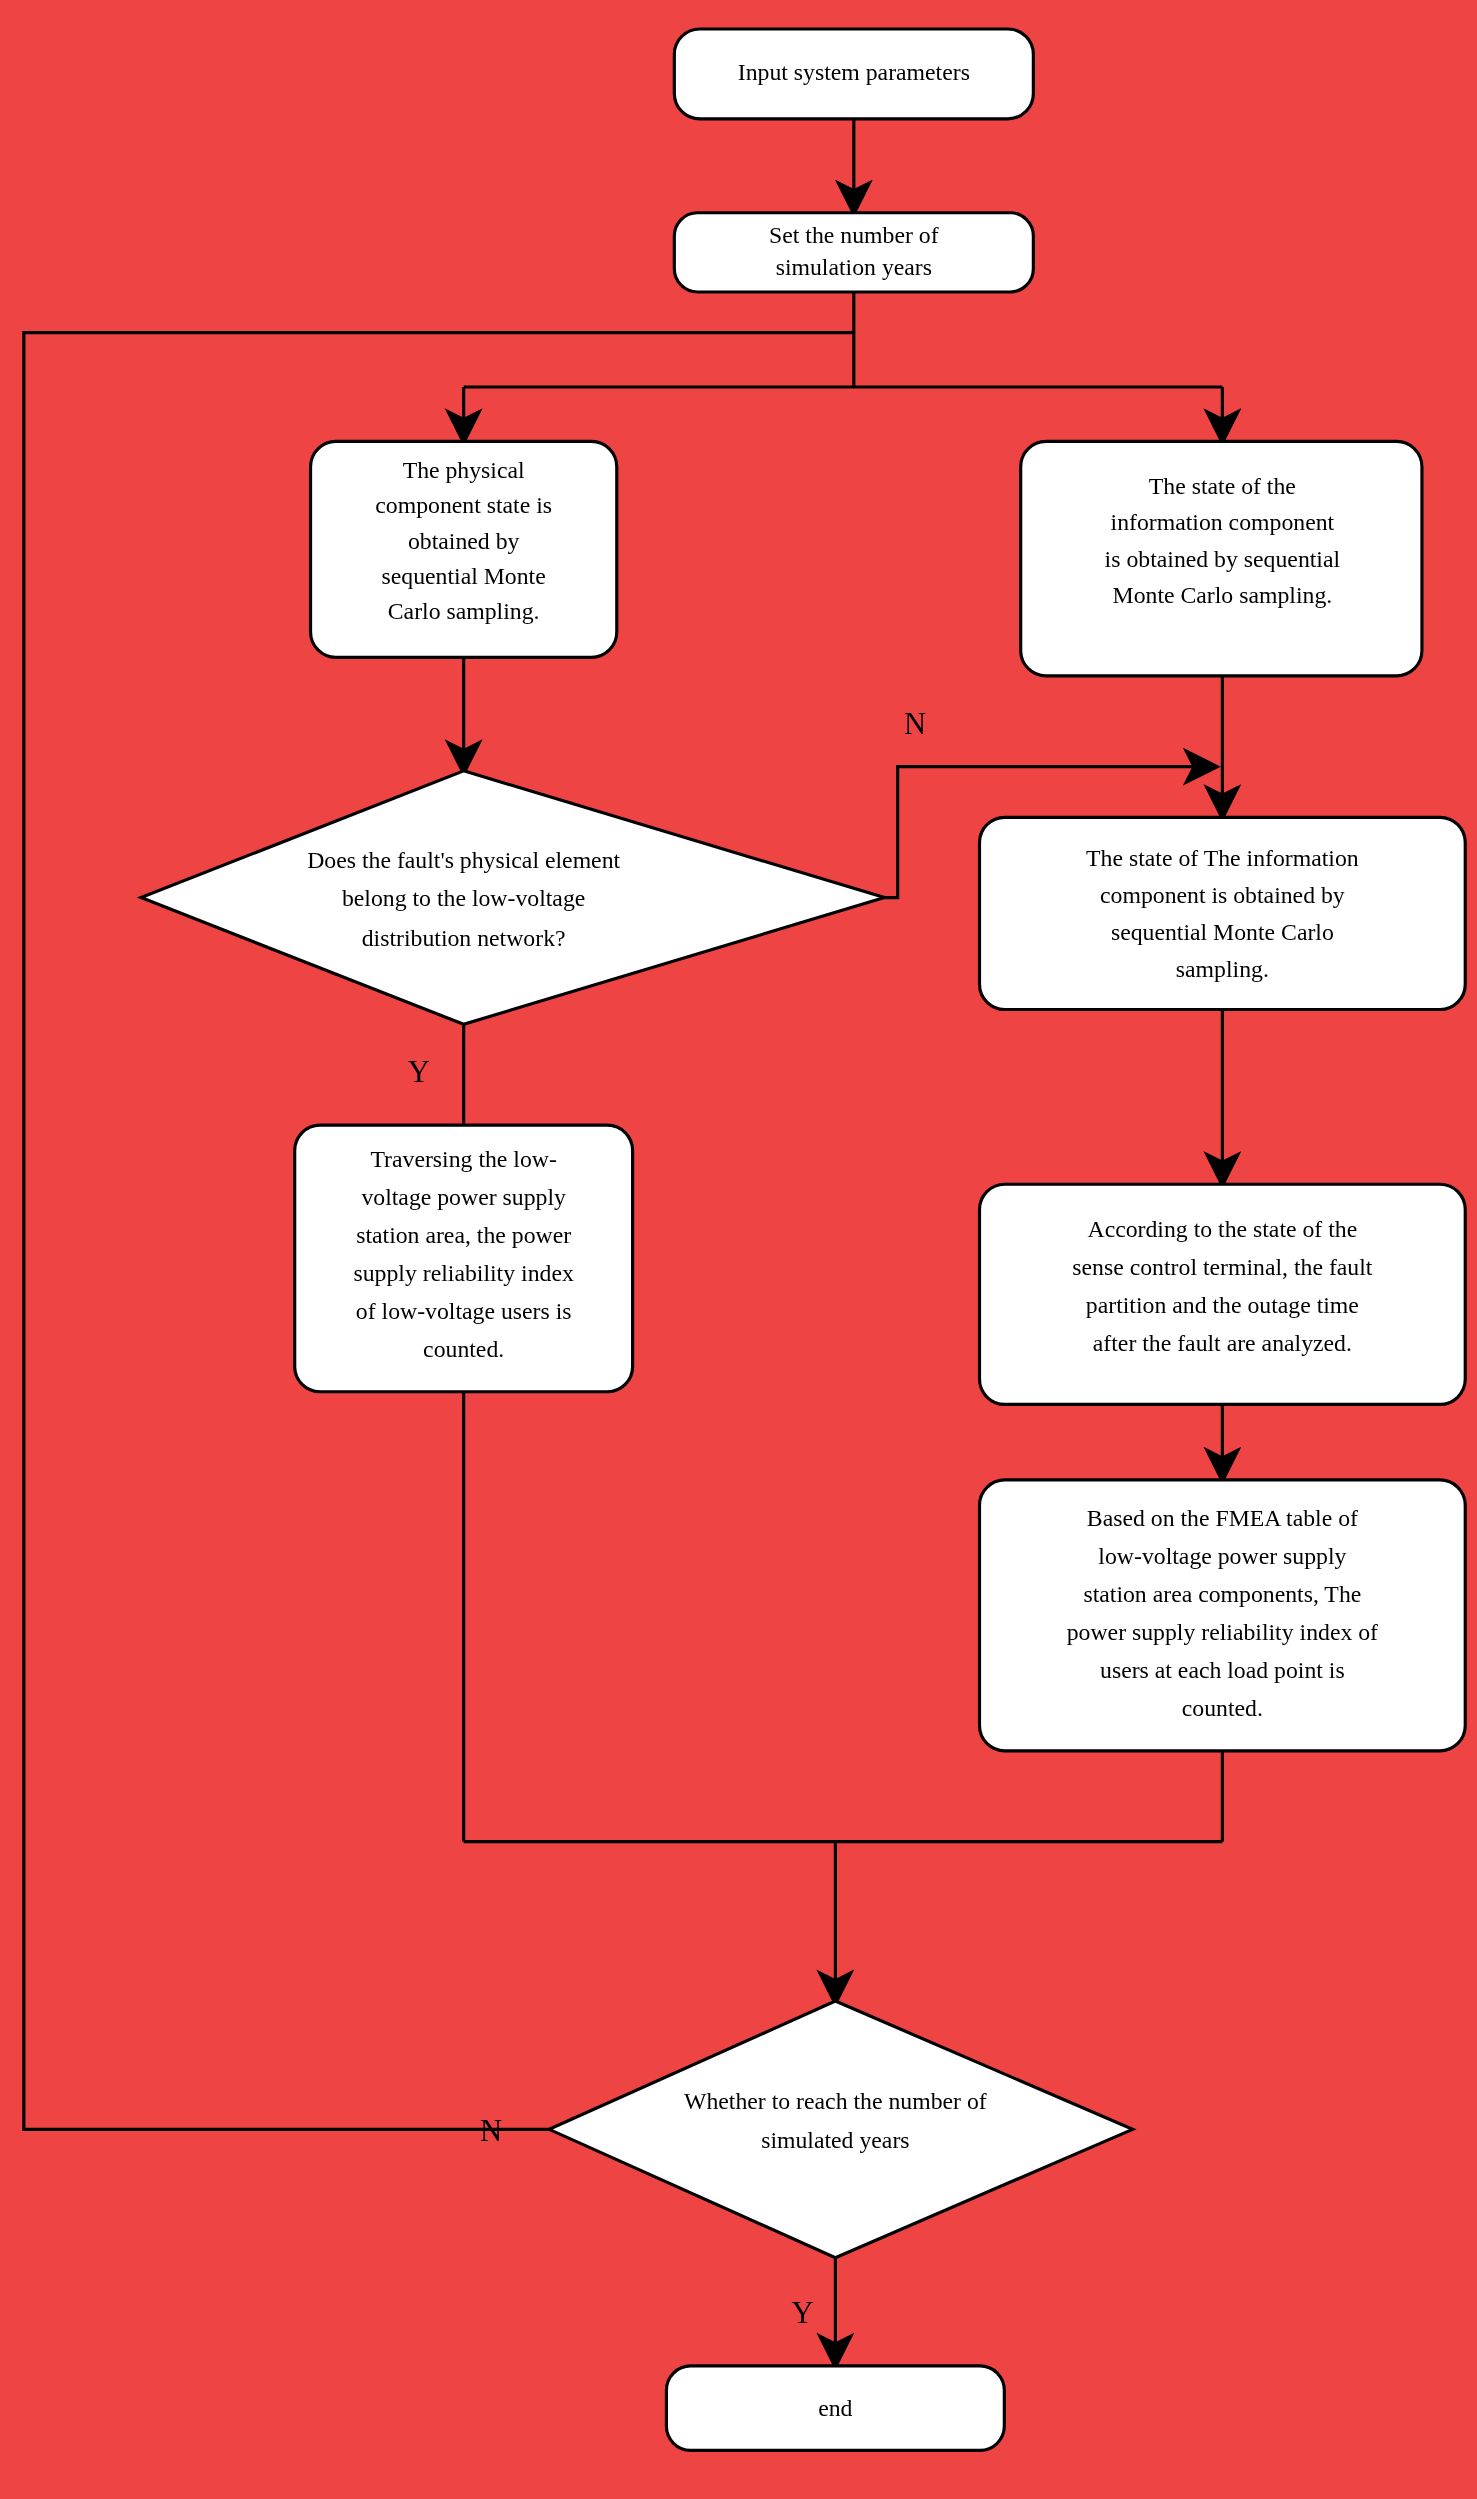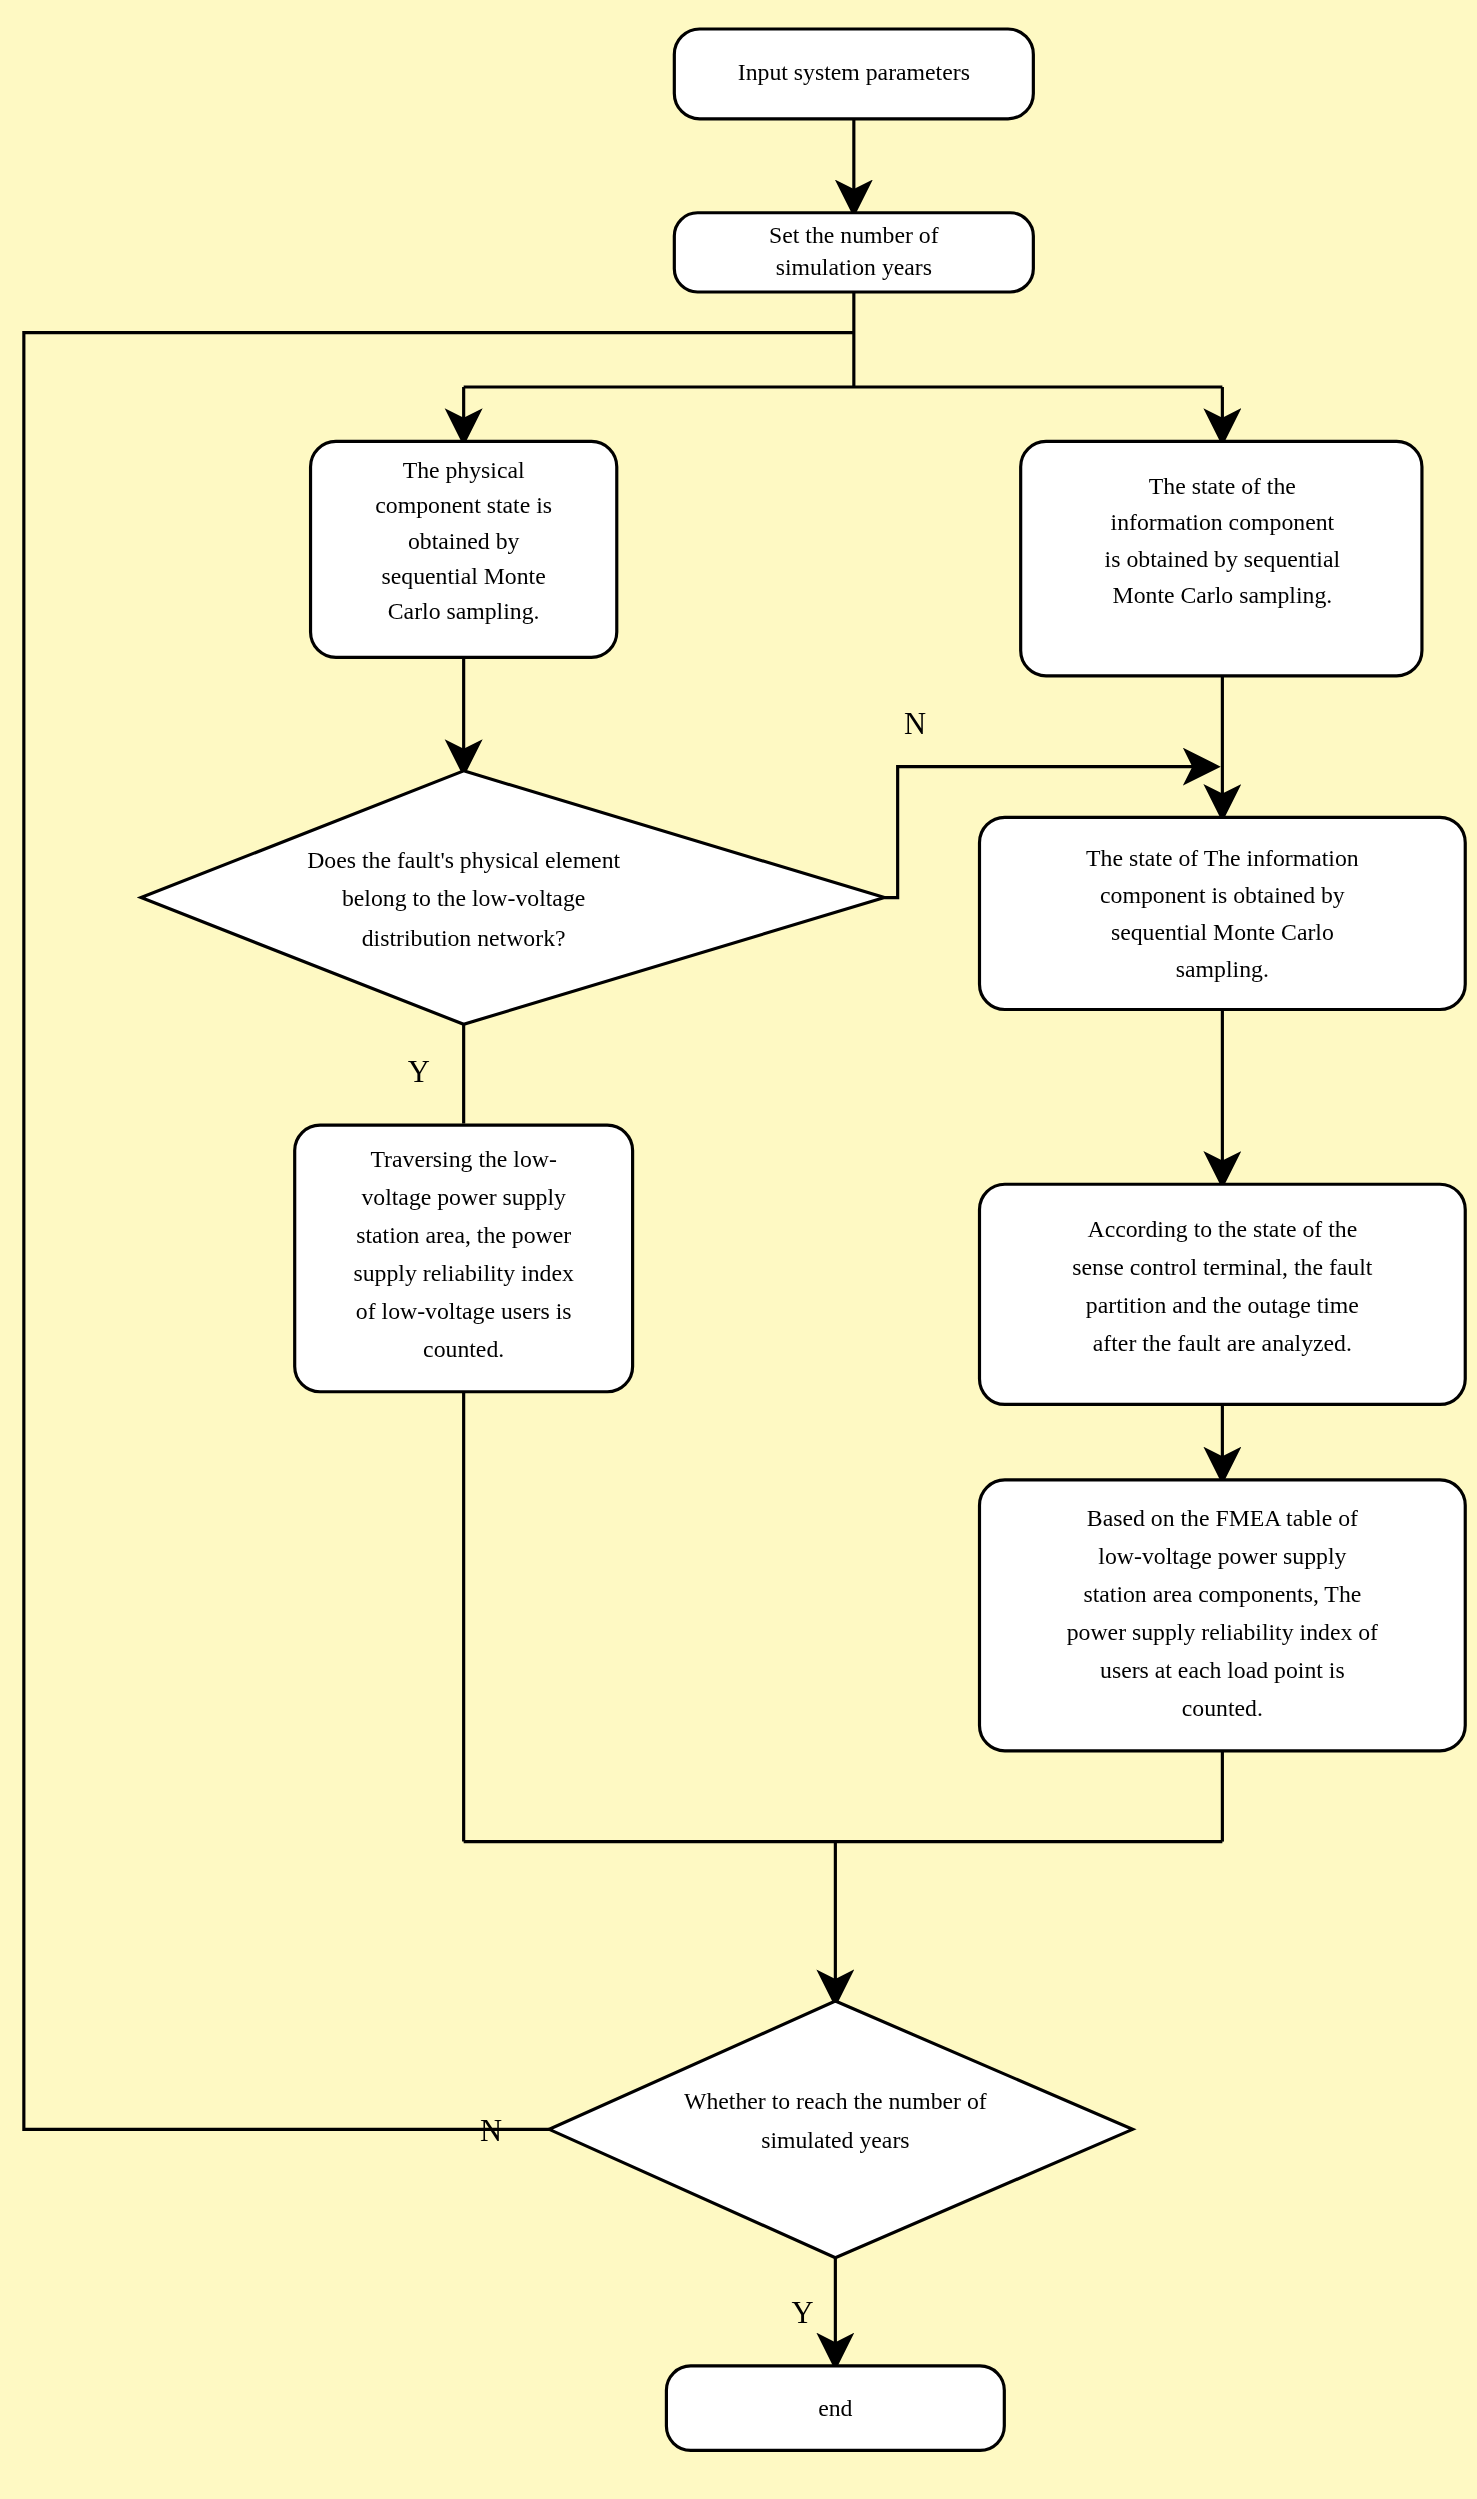--- a/index.html
+++ b/index.html
@@ -7,21 +7,21 @@
     padding: 0;
     background: #ffffff;
   }
   body {
     font-family: "Liberation Serif", "DejaVu Serif", serif;
   }
   #flowchart-root {
     position: relative;
     width: 1478px;
     height: 2500px;
-    background: #fef9c3;
+    background: #ef4444;
     overflow: hidden;
   }
   svg.fc {
     display: block;
     width: 1478px;
     height: 2500px;
   }
   .node-shape {
     fill: #ffffff;
     stroke: #000000;

